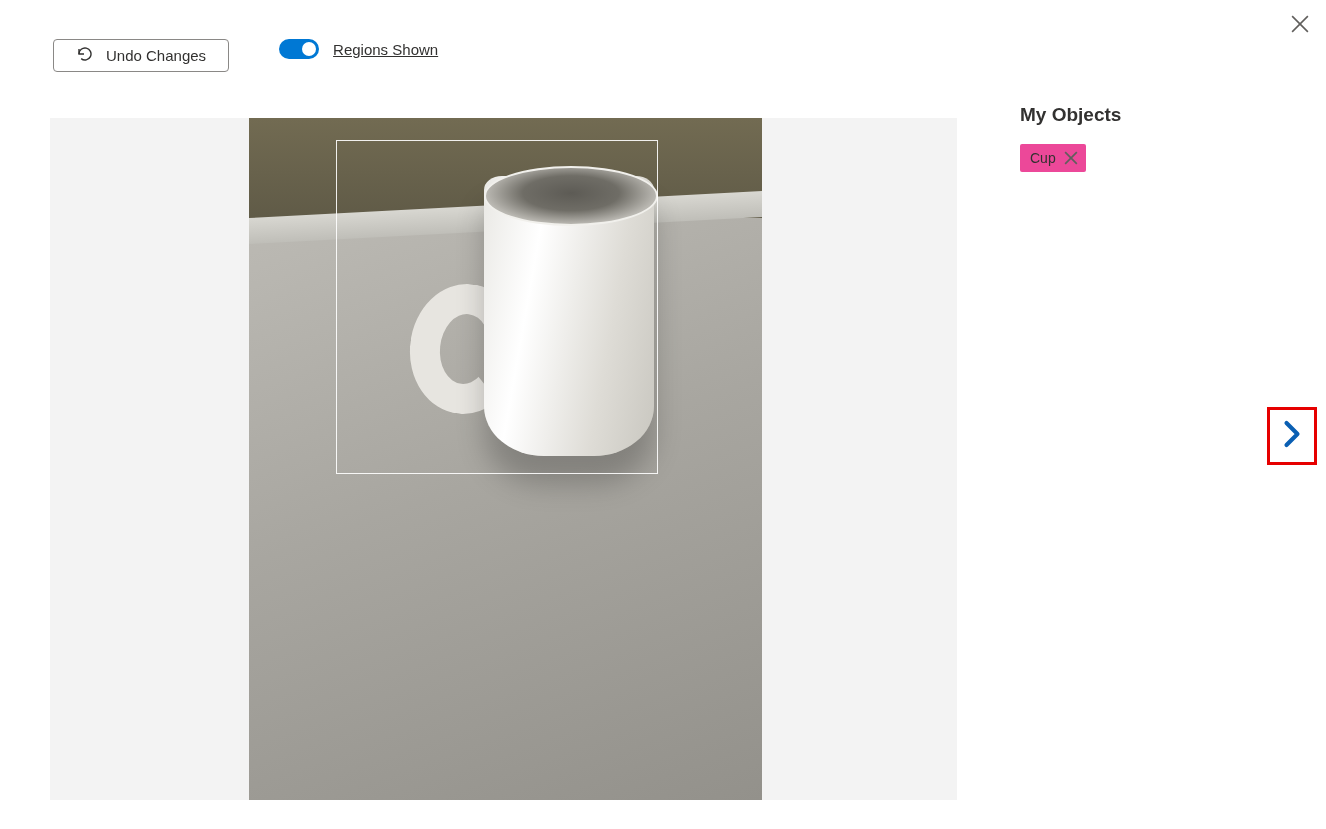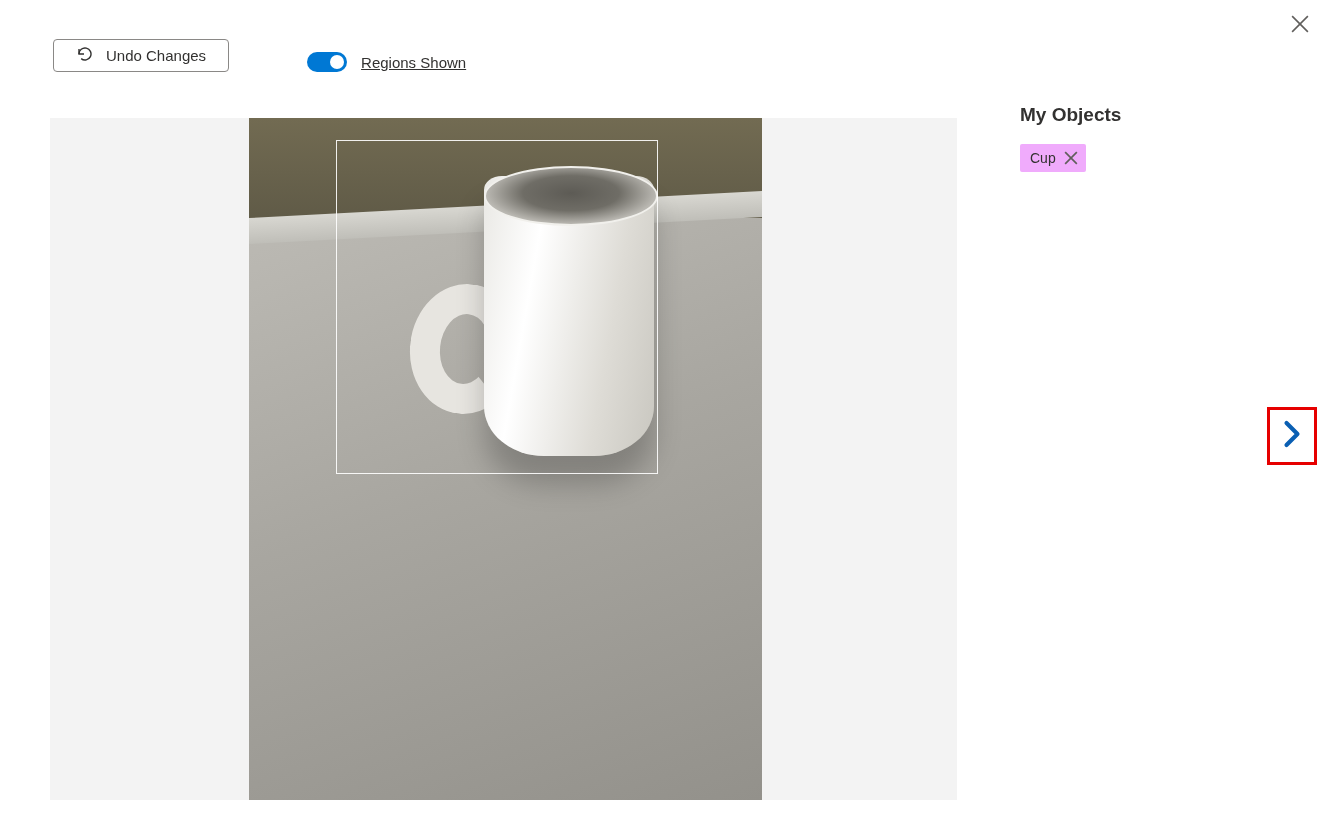--- a/index.html
+++ b/index.html
@@ -13,22 +13,22 @@
     overflow: hidden;
     position: relative;
   }
 
   
   .toolbar {
     position: absolute;
     top: 39px;
     left: 53px;
     display: flex;
-    align-items: flex-end;
-    gap: 78px;
+    align-items: flex-start;
+    gap: 50px;
   }
 
   .undo-btn {
     display: flex;
     align-items: center;
     gap: 14px;
     height: 33px;
     padding: 0 22px 0 22px;
     border: 1px solid #8a8886;
     border-radius: 4px;
@@ -184,21 +184,21 @@
   .side-title {
     font-size: 19px;
     font-weight: 600;
     color: #323130;
     margin-bottom: 18px;
   }
   .tag {
     display: inline-flex;
     align-items: center;
     gap: 8px;
-    background: #f0abfc;
+    background: #ec4899;
     padding: 6px 8px 6px 10px;
     border-radius: 2px;
     font-size: 14px;
     color: #323130;
     cursor: default;
   }
   .tag-x {
     width: 14px; height: 14px;
     color: #605e5c;
     cursor: pointer;

